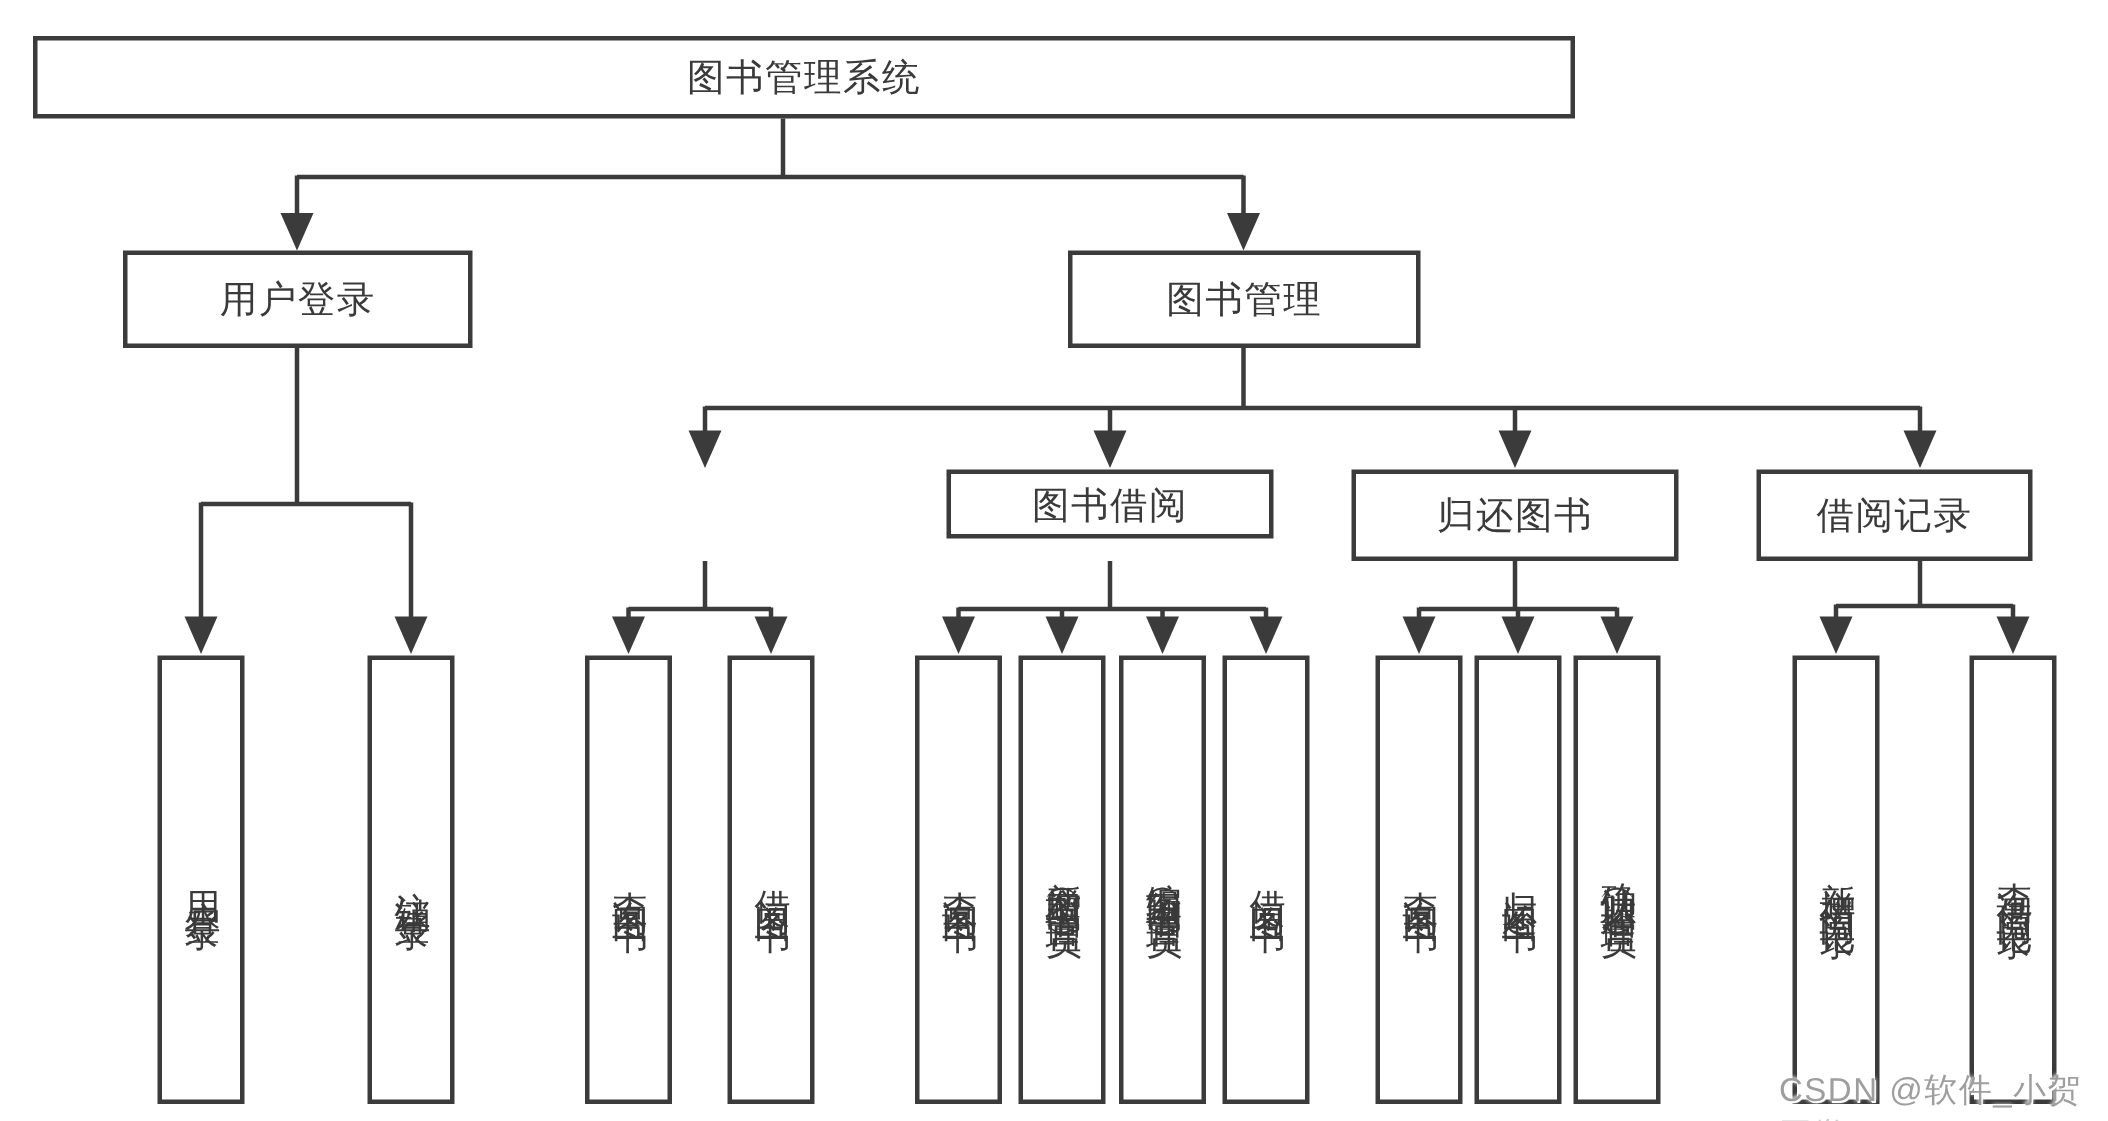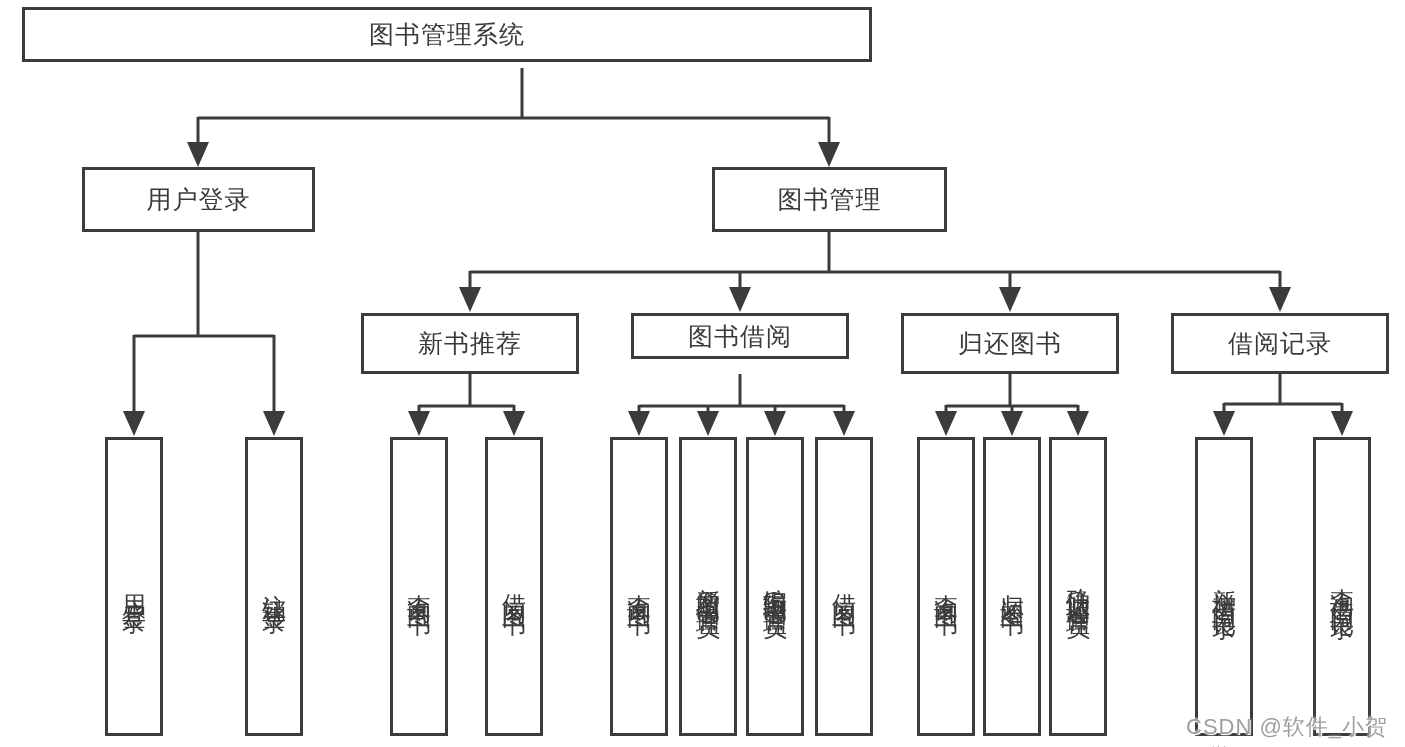--- a/index.html
+++ b/index.html
@@ -98,41 +98,38 @@
       <polygon points="764,411 786,411 775,436"></polygon>
       <polygon points="833,411 855,411 844,436"></polygon>
       <polygon points="935,411 957,411 946,436"></polygon>
       <polygon points="1001,411 1023,411 1012,436"></polygon>
       <polygon points="1067,411 1089,411 1078,436"></polygon>
       <polygon points="1213,411 1235,411 1224,436"></polygon>
       <polygon points="1331,411 1353,411 1342,436"></polygon>
     </g>
   </svg>
 
-  <div class="hbox" style="left:22px;top:7px;width:850px;height:55px">
+  <div class="hbox" style="left:22px;top:24px;width:1028px;height:55px">
     <span>图书管理系统</span>
   </div>
 
   <div class="hbox" style="left:82px;top:167px;width:233px;height:65px">
     <span>用户登录</span>
   </div>
   <div class="hbox" style="left:712px;top:167px;width:235px;height:65px">
     <span>图书管理</span>
   </div>
 
-  <div class="hbox" style="left:361px;top:313px;width:218px;height:61px">
-    <span>新书推荐</span>
-  </div>
   <div class="hbox" style="left:631px;top:313px;width:218px;height:46px">
     <span>图书借阅</span>
   </div>
   <div class="hbox" style="left:901px;top:313px;width:218px;height:61px">
     <span>归还图书</span>
   </div>
-  <div class="hbox" style="left:1171px;top:313px;width:218px;height:61px">
+  <div class="hbox" style="left:1171px;top:313px;width:184px;height:61px">
     <span>借阅记录</span>
   </div>
 
   <div class="vbox" style="left:105px">
     <span class="vtext">用户登录</span>
   </div>
   <div class="vbox" style="left:245px">
     <span class="vtext">注销登录</span>
   </div>
 

